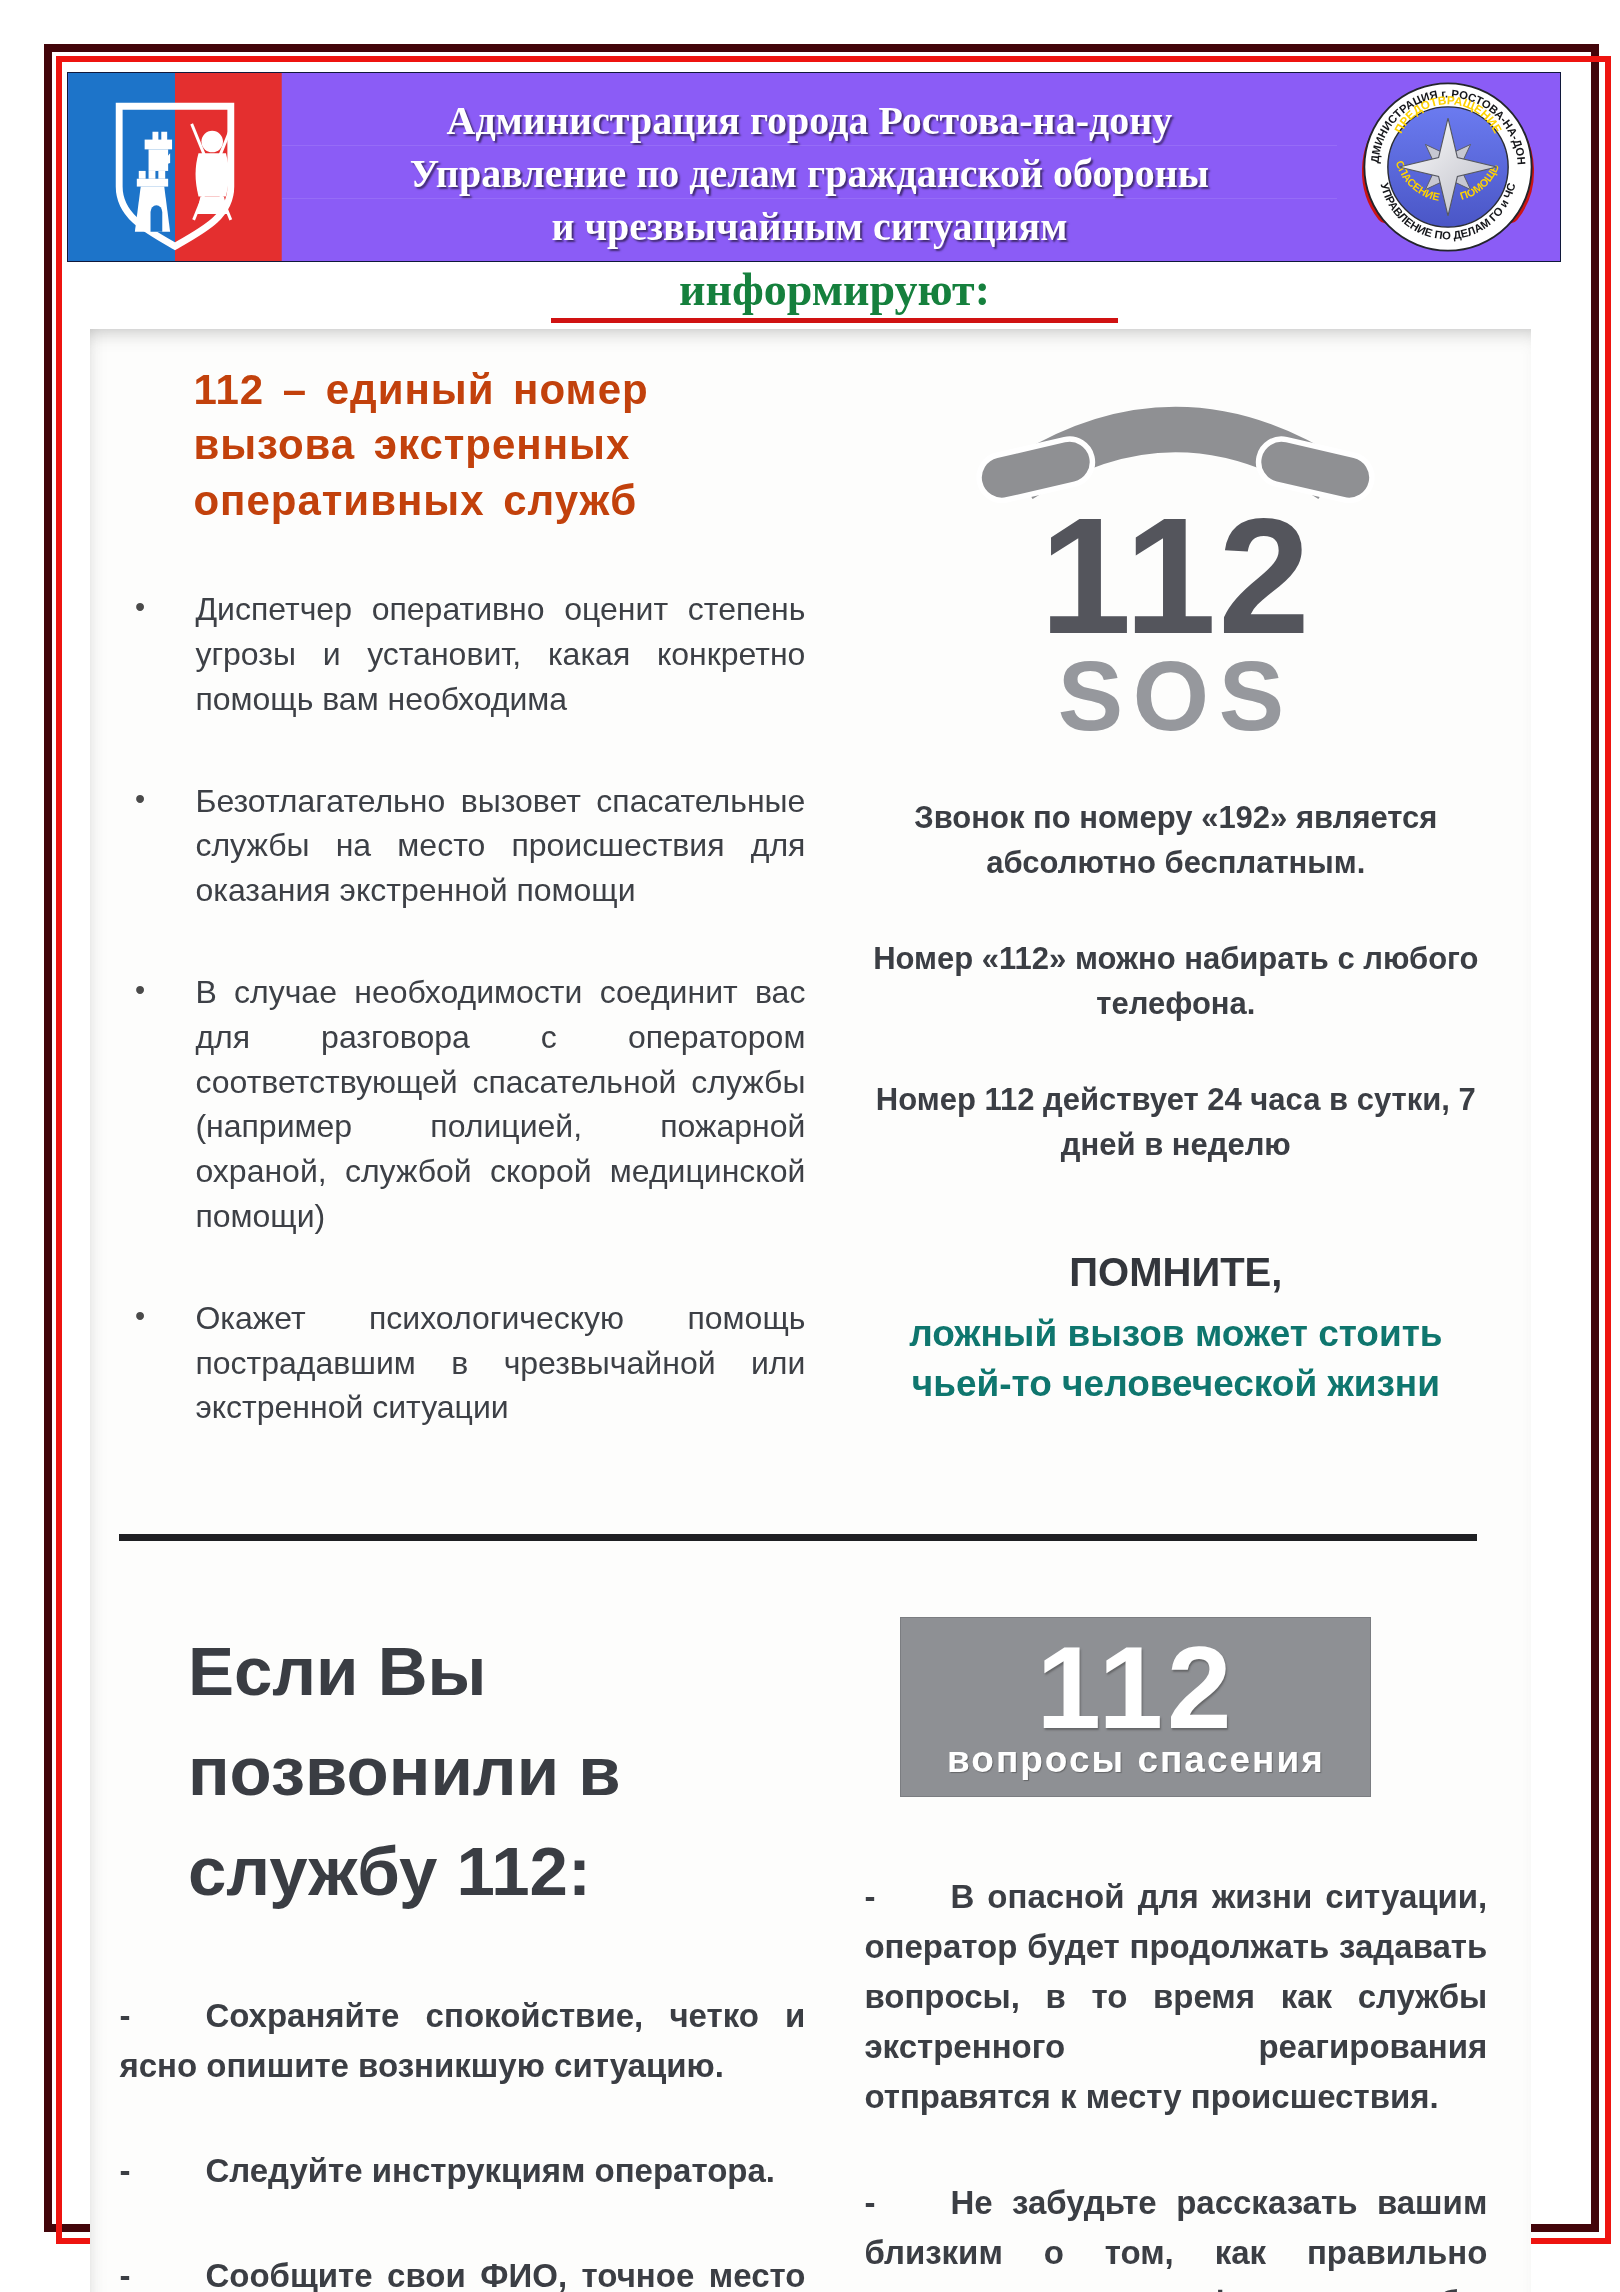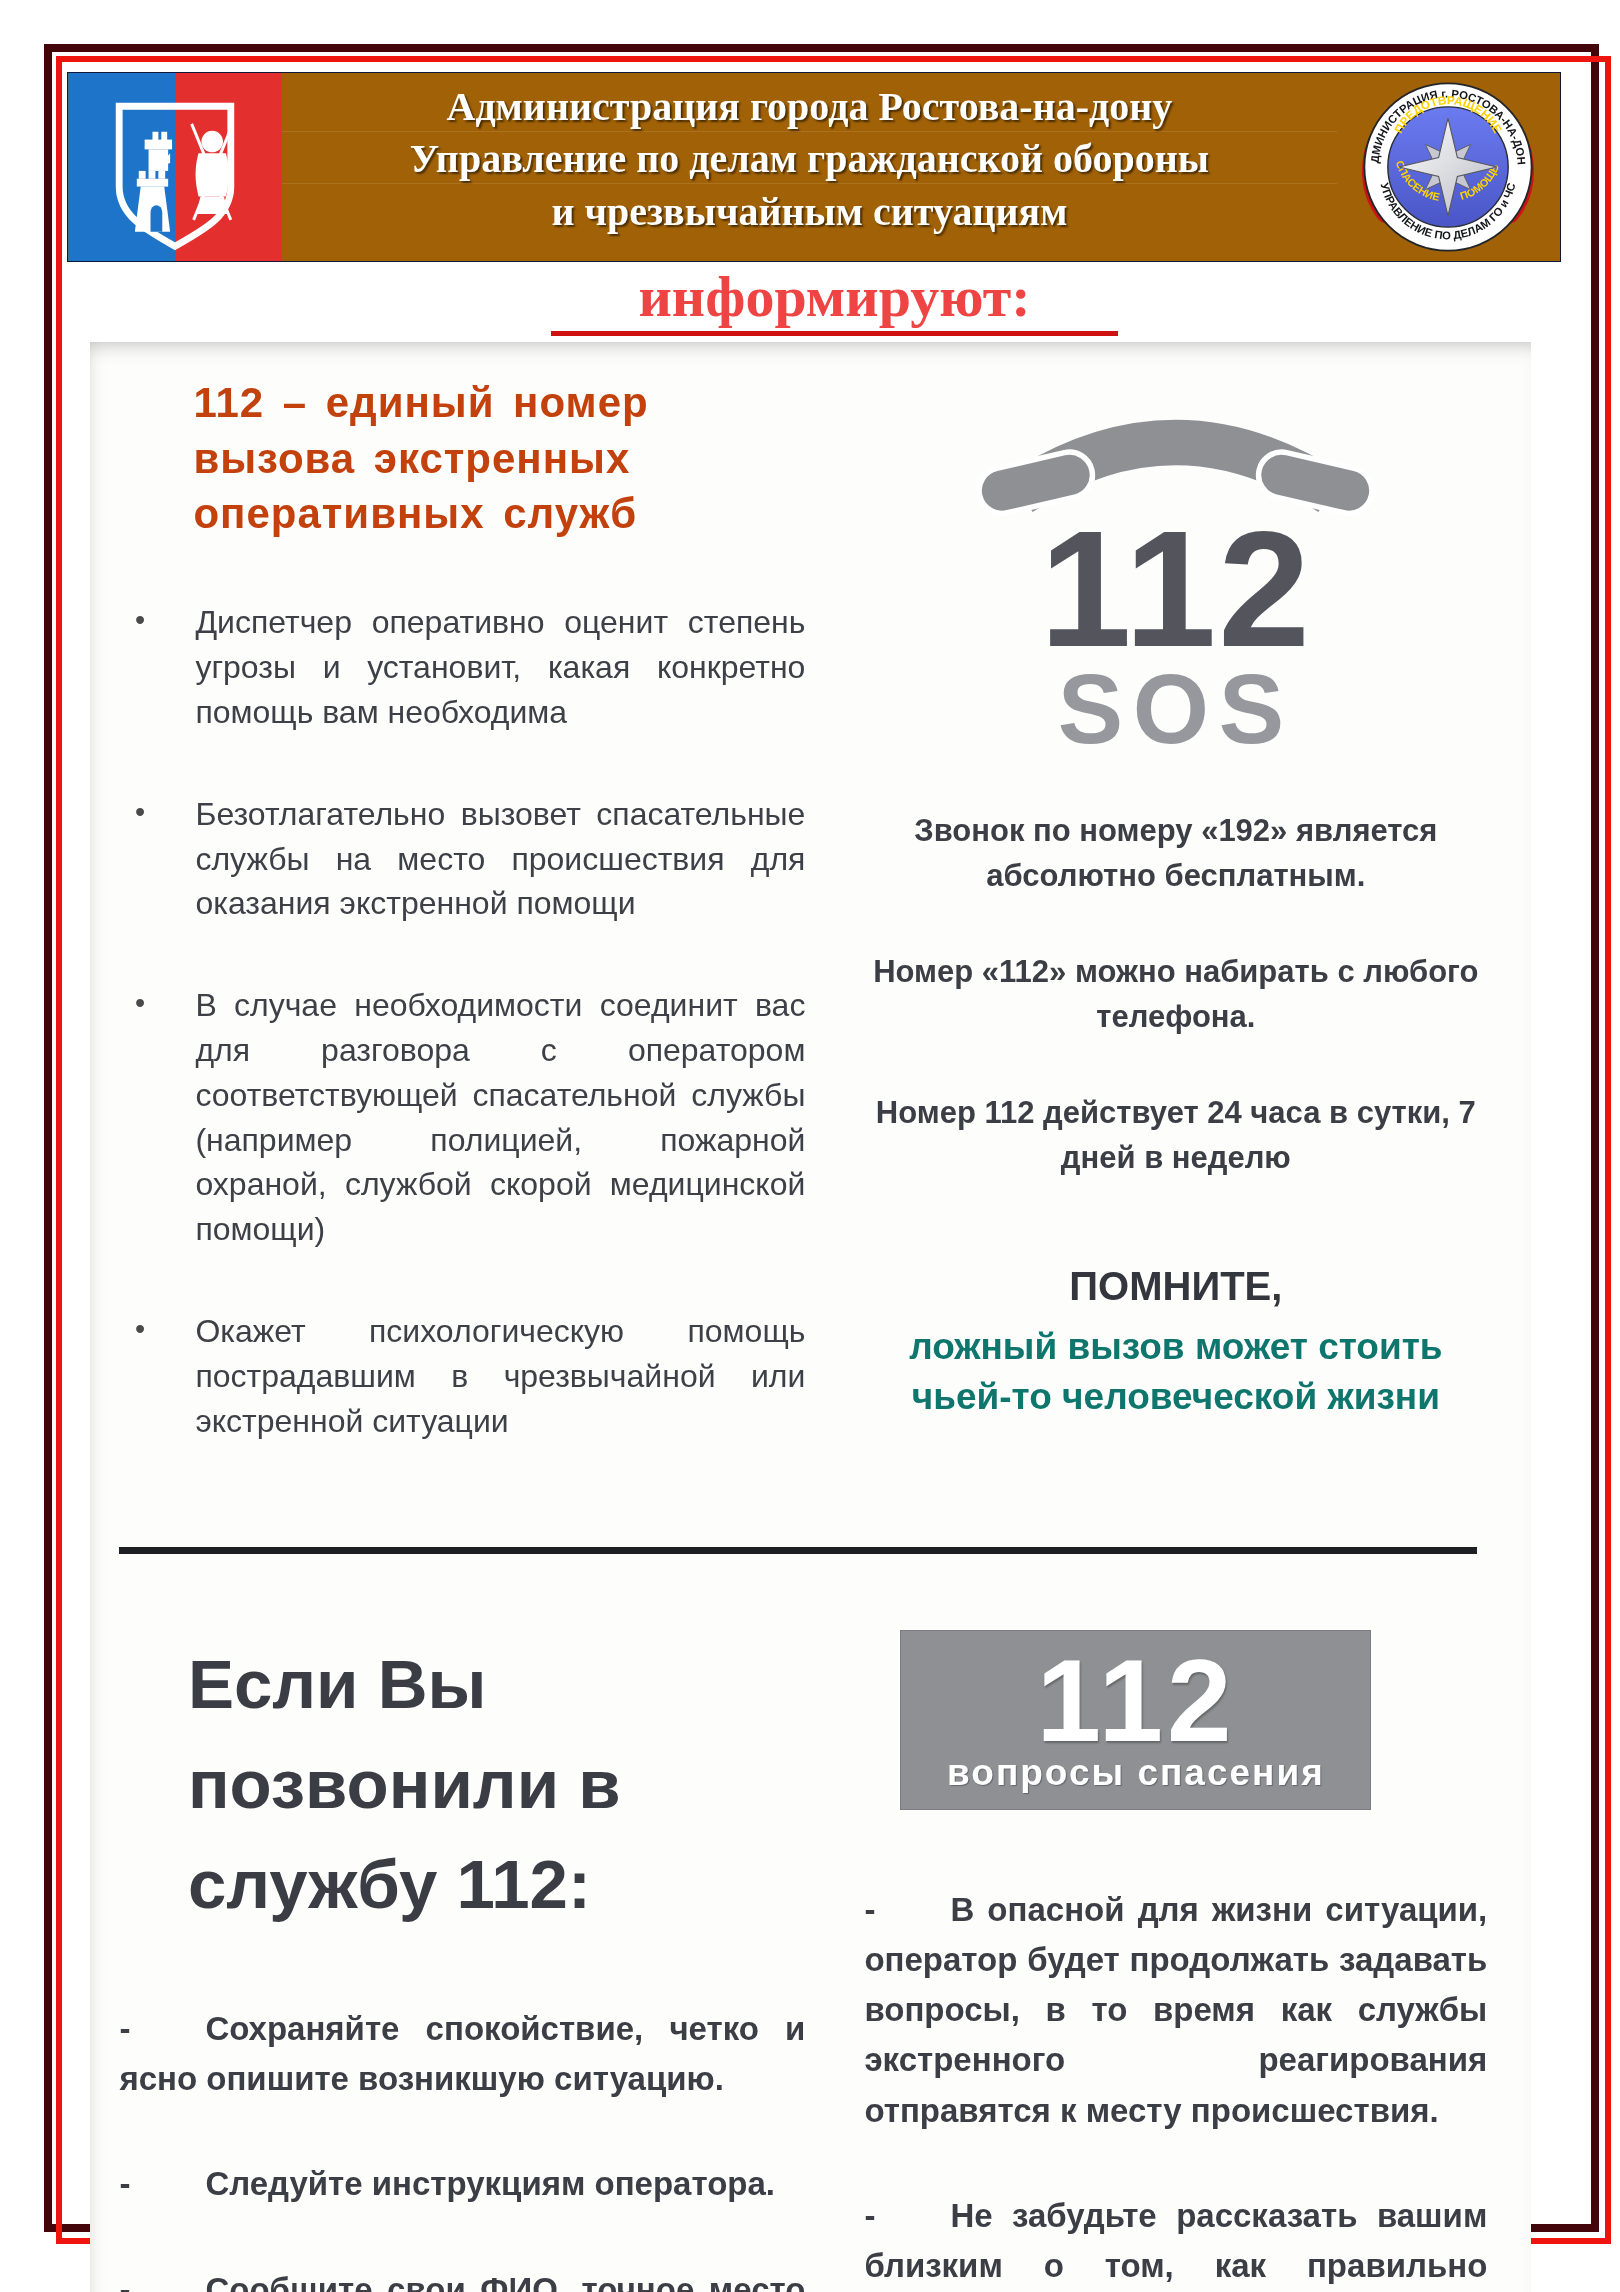--- a/index.html
+++ b/index.html
@@ -15,43 +15,43 @@
   }
   .frame-red{
     position:absolute;left:56px;top:56px;width:1543px;height:2176px;
     border:6.9px solid #ee1410;z-index:2;pointer-events:none;background:transparent;
   }
   .content{
     position:absolute;left:63px;top:63px;width:1543px;height:2176px;z-index:3;
   }
   
   .banner{
-    margin:9.8px 0 0 4.9px;width:1492px;height:188px;background:#a16207;
-    display:flex;align-items:flex-start;box-shadow:0 0 0 1px #10183a;
+    margin:9.8px 0 0 4.9px;width:1492px;height:188px;background:#8b5cf6;
+    display:flex;align-items:flex-end;box-shadow:0 0 0 1px #10183a;
   }
   .banner-arms{width:214px;flex:0 0 214px;}
   .banner-arms svg{display:block;width:214px;height:188px;}
   .banner-center{
     flex:1;display:flex;flex-direction:column;justify-content:space-around;
     padding:5.9px 0 9.8px 0;
   }
   .banner-line{
     text-align:center;color:#ffffff;
     font-family:"Liberation Serif", serif;font-weight:bold;font-size:40px;
     text-shadow:2px 2px 2px rgba(0,0,0,0.55);
     border-top:1px solid rgba(255,255,255,0.10);
     padding-top:3.9px;line-height:1.2;
   }
   .banner-line:first-child{border-top:none;}
   .banner-emblem{width:223px;flex:0 0 223px;display:flex;align-items:center;justify-content:center;}
   .banner-emblem svg{display:block;width:206px;height:188px;}
   
   .inform{
-    margin-top:3.9px;text-align:center;color:#ef4444;
-    font-family:"Liberation Serif", serif;font-weight:bold;font-size:58px;
+    margin-top:3.9px;text-align:center;color:#15803d;
+    font-family:"Liberation Serif", serif;font-weight:bold;font-size:46px;
     line-height:1.1;
   }
   .inform-underline{width:567px;height:4.9px;background:#d01212;margin:2.9px auto 0 auto;}
   
   .scan{
     margin:5.9px 0 0 27.4px;width:1441px;background:#fdfdfc;
     box-shadow:inset 0 15.7px 19.6px -13.7px rgba(80,80,80,0.35), inset 13.7px 0 17.6px -15.7px rgba(120,120,120,0.25);
     padding:33px 0 0 0;color:#3b3e44;
   }
   .sec{display:flex;padding:0 19.6px 0 29px;}

